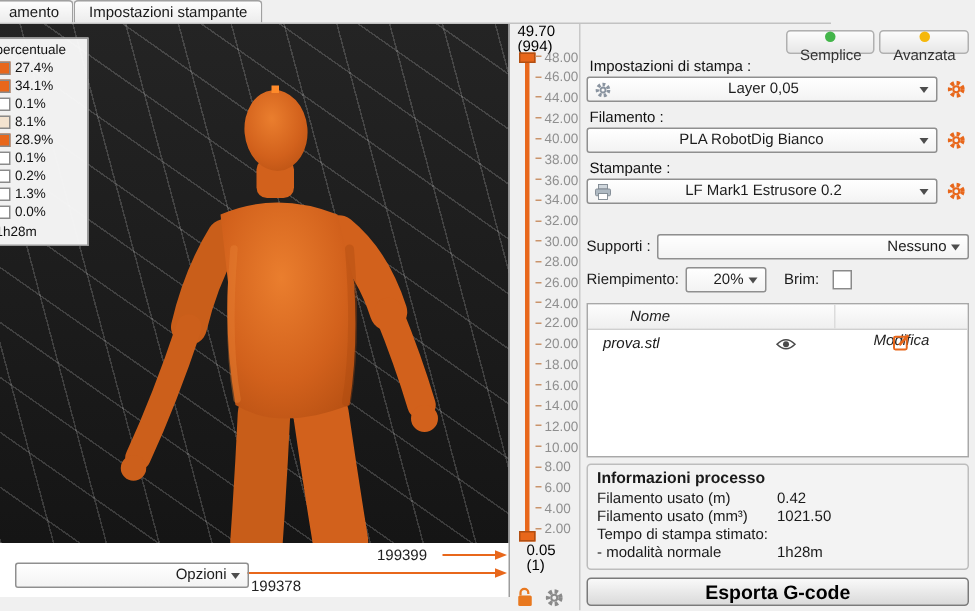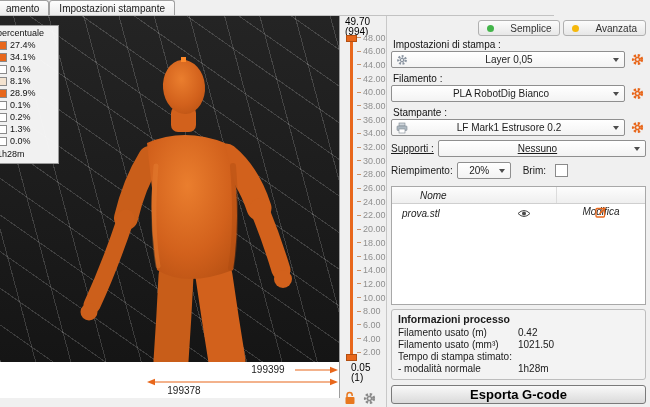--- a/index.html
+++ b/index.html
@@ -33,21 +33,21 @@
   .bottomstrip { position: absolute; left: 0; top: 362px; width: 340px; height: 36px; background: #ffffff;
                  border-right: 1px solid #9d9d9d; }
   .dims { position: absolute; left: 0; top: 0; }
   .options-combo { position: absolute; left: 10px; top: 13px; width: 156px; height: 17px; }
   .understrip { position: absolute; left: 0; top: 398px; width: 340px; height: 9px; background: #f0f0f0; }
 
   
   .combo { display: flex; align-items: center; height: 17px; background: linear-gradient(#ffffff,#f3f3f3);
            border: 1px solid #8f8f8f; border-radius: 2px; font-size: 10px; color: #1c1c1c; min-width: 0; }
   .combo .val { flex: 1; text-align: center; overflow: hidden; white-space: nowrap; }
-  .combo.left .val { text-align: center; padding-left: 5px; }
+  .combo.left .val { text-align: right; padding-left: 5px; }
   .combo .cicon { margin-left: 4px; flex: 0 0 auto; display: flex; }
   .arr { width: 0; height: 0; border-left: 3.5px solid transparent; border-right: 3.5px solid transparent;
          border-top: 4px solid #4d4d4d; margin: 0 5px 0 3px; flex: 0 0 auto; }
 
   
   .ruler { position: absolute; left: 340px; top: 16px; width: 46px; height: 391px; background: #f0f0f0; }
   .ruler-top { position: absolute; left: 5px; top: 1px; font-size: 10px; line-height: 10px; color: #000; }
   .slider-track { position: absolute; left: 10px; top: 26px; bottom: 52px; width: 3px; background: #e8671b; }
   .slider-handle { position: absolute; left: 6px; width: 11px; height: 7px; background: #e8671b; border: 1px solid #b24f12; }
   .slider-handle.top { top: 19px; }
@@ -57,30 +57,30 @@
   .tick { display: flex; align-items: center; gap: 2px; height: 9px; }
   .tick-dash { width: 4px; height: 1px; background: #c9936b; }
   .tick-label { font-size: 9px; color: #8f8f8f; }
   .ruler-bottom { position: absolute; left: 11px; bottom: 24px; font-size: 10px; line-height: 10px; color: #000; }
   .ruler-icons { position: absolute; left: 4px; bottom: 2px; display: flex; gap: 7px; align-items: center; }
 
   
   .panel { position: absolute; left: 386px; top: 16px; width: 264px; height: 391px; background: #f0f0f0;
            border-left: 1px solid #c8c8c8; display: flex; flex-direction: column; padding: 2px 3px 0; }
   .modes { display: flex; justify-content: flex-end; gap: 3px; margin: 2px 1px 0; height: 16px; }
-  .mode { display: flex; align-items: center; gap: 16px; border: 1px solid #b0b0b0; border-radius: 3px;
-          background: linear-gradient(#fcfcfc,#e7e7e7); padding: 0 8px; font-size: 10px; color: #333; }
+  .mode { display: flex; align-items: center; gap: 4px; border: 1px solid #b0b0b0; border-radius: 3px;
+          background: linear-gradient(#fcfcfc,#e7e7e7); padding: 0 8px; font-size: 10px; color: #333; flex-direction: column; }
   .mode.active { border: 2px solid #5a5a5a; font-weight: bold; padding: 0 7px; color: #000; }
   .dot { width: 7px; height: 7px; border-radius: 50%; flex: 0 0 auto; }
   .flabel { font-size: 10px; margin: 3px 3px 1px; color: #111; }
   .optrow { display: flex; align-items: center; margin: 0 1px 2px; }
   .optrow .combo { flex: 1; }
   .gearbtn { width: 17px; height: 17px; margin-left: 4px; display: flex; align-items: center; justify-content: center; flex: 0 0 auto; }
   .inlinelabel { font-size: 10px; margin-right: 4px; white-space: nowrap; }
-  .supports-row { margin-top: 2px; text-decoration: underline; }
+  .supports-row { margin-top: 18px; }
   .infill-row { margin-top: 3px; }
   .infill-combo { flex: 0 0 54px !important; }
   .brim-label { margin-left: 12px; }
   .checkbox { width: 13px; height: 13px; background: #fff; border: 1px solid #8a8a8a; margin-left: 5px; }
 
   .filetable { border: 1px solid #a8a8a8; background: #fff; margin: 5px 1px 2px; flex: 1;
                display: flex; flex-direction: column; font-size: 10px; overflow: hidden; font-style: italic; }
   .thead { display: flex; background: linear-gradient(#fdfdfd,#efefef); border-bottom: 1px solid #cfcfcf;
            height: 17px; align-items: center; flex: 0 0 auto; color: #222; }
   .th-name { flex: 1; padding-left: 28px; border-right: 1px solid #dcdcdc; height: 100%; display: flex; align-items: center; }
@@ -197,20 +197,24 @@
   <div class="bottomstrip">
     <svg class="dims" width="340" height="36" viewBox="0 0 340 36">
       <text x="268" y="11" text-anchor="middle" font-size="10" fill="#222">199399</text>
       <line x1="295" y1="8" x2="334" y2="8" stroke="#e8671b" stroke-width="1.2"></line>
       <polygon points="338,8 330,4.8 330,11.2" fill="#e8671b"></polygon>
       <line x1="150" y1="20" x2="334" y2="20" stroke="#e8671b" stroke-width="1.2"></line>
       <polygon points="147,20 155,16.8 155,23.2" fill="#e8671b"></polygon>
       <polygon points="338,20 330,16.8 330,23.2" fill="#e8671b"></polygon>
       <text x="184" y="32" text-anchor="middle" font-size="10" fill="#222">199378</text>
     </svg>
+    <div class="combo left options-combo">
+      <span class="val">Opzioni</span>
+      <span class="arr"></span>
+    </div>
   </div>
   <div class="understrip"></div>
 
   <div class="ruler">
     <div class="ruler-top">
       <div>49.70</div>
       <div>(994)</div>
     </div>
     <div class="slider-track"></div>
     <div class="slider-handle top"></div>

